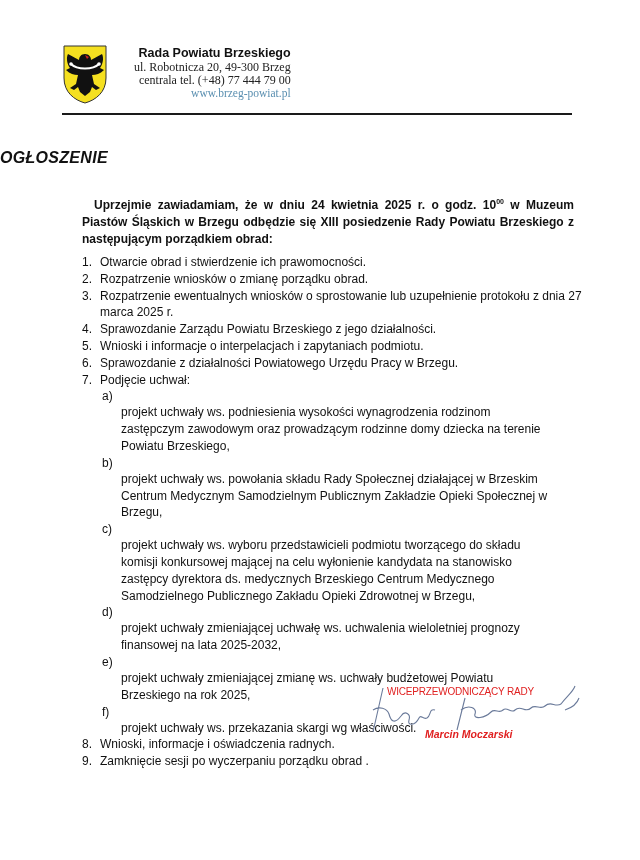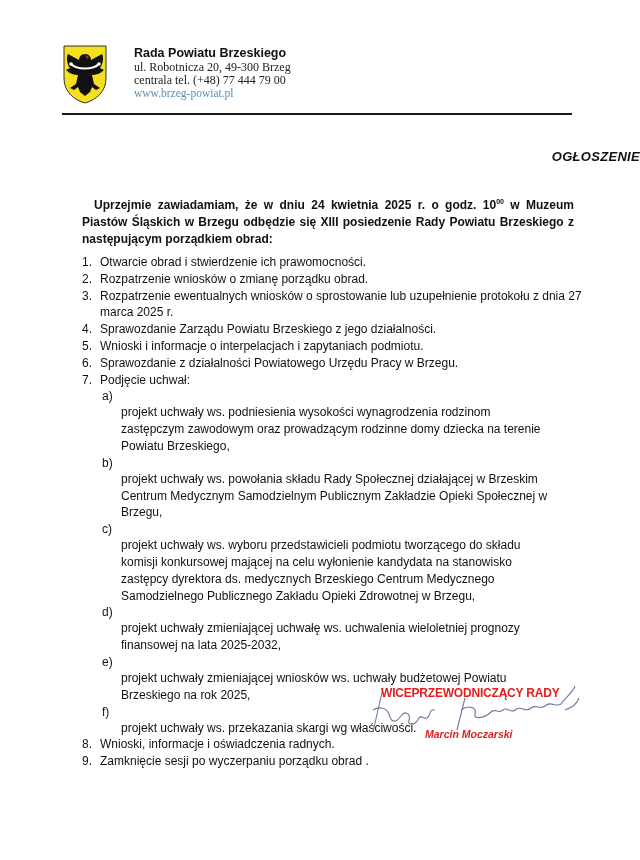--- a/index.html
+++ b/index.html
@@ -1,41 +1,41 @@
 <!DOCTYPE html>
 <html><head>
   <meta charset="utf-8">
   <style>
     html, body { margin: 0; padding: 0; background: #ffffff; }
     body { width: 640px; height: 860px; position: relative; overflow: hidden; font-family: "Liberation Sans", sans-serif; color: #111; }
 
     .letterhead { position: absolute; left: 62px; top: 44px; width: 510px; height: 72px; }
     .crest { position: absolute; left: 0; top: 0; width: 46px; height: 60px; }
-    .org { position: absolute; left: 72px; top: 2px; }
+    .org { position: absolute; left: 72px; top: 2px; text-align: right; }
     .org-name { font-family: "Liberation Sans", sans-serif; font-weight: bold; font-size: 12.5px; color: #111; line-height: 15px; }
     .org-line { font-family: "Liberation Serif", serif; font-size: 12px; color: #222; line-height: 13px; }
     .org-web { font-family: Liberation Serif, serif; font-size: 11.5px; color: #5a8fb0; line-height: 13px; }
     .rule { position: absolute; left: 62px; top: 113px; width: 510px; height: 2px; background: #1a1a1a; }
 
-    .title { position: absolute; left: 0; width: 640px; top: 149px; text-align: right; font-weight: bold; font-style: italic; font-size: 13px; letter-spacing: 0.3px; }
+    .title { position: absolute; left: 0; width: 640px; top: 149px; text-align: left; font-weight: bold; font-style: italic; font-size: 16px; letter-spacing: 0.3px; }
 
     .intro { position: absolute; left: 82px; top: 193px; width: 492px; font-weight: bold; font-size: 12px; line-height: 17px; text-align: justify; }
     .intro .indent { display: inline-block; width: 12px; }
     .intro sup { font-size: 7px; vertical-align: 5px; }
 
     .agenda { position: absolute; left: 82px; top: 254px; width: 500px; font-size: 12px; line-height: 16.8px; }
     .item { display: flex; }
     .num { width: 18px; flex: none; }
     .txt { flex: 1; }
     .sub { display: flex; margin-left: 20px; }
     .sub .let { width: 19px; flex: none; }
     .sub .txt { flex: 1; padding-right: 30px; margin-top: 16px; }
 
     .signature { position: absolute; left: 365px; top: 680px; width: 240px; height: 60px; }
-    .sig-title { position: absolute; left: 16px; top: 6px; color: #e02020; font-weight: bold; font-size: 12px; letter-spacing: -0.2px; }
+    .sig-title { position: absolute; left: 22px; top: 6px; color: #e02020; font-weight: normal; font-size: 10px; letter-spacing: -0.2px; }
     .sig-name { position: absolute; left: 60px; top: 36px; color: #e02020; font-weight: bold; font-style: italic; font-size: 10.5px; margin-top: 12px; }
     .sig-scrawl { position: absolute; left: 0; top: 0; width: 240px; height: 60px; }
   </style>
 </head>
 <body>
 
 <div class="letterhead">
   <svg class="crest" viewBox="0 0 46 60">
     <path d="M2 2 H44 V34 C44 48 34 56 23 59 C12 56 2 48 2 34 Z" fill="#f5e020" stroke="#333" stroke-width="1"></path>
     <path d="M23 10 C19 10 17 13 17 16 L6 10 C4 14 5 20 8 24 L4 26 C8 30 12 31 16 31 L14 40 L8 44 L12 46 L16 43 L18 48 L23 52 L28 48 L30 43 L34 46 L38 44 L32 40 L30 31 C34 31 38 30 42 26 L38 24 C41 20 42 14 40 10 L29 16 C29 13 27 10 23 10 Z" fill="#111"></path>
@@ -97,21 +97,21 @@
   <div class="sub">
       <span class="let">c)</span>
       <span class="txt">projekt uchwały ws. wyboru przedstawicieli podmiotu tworzącego do składu komisji konkursowej mającej na celu wyłonienie kandydata na stanowisko zastępcy dyrektora ds. medycznych Brzeskiego Centrum Medycznego Samodzielnego Publicznego Zakładu Opieki Zdrowotnej w Brzegu,</span>
     </div>
   <div class="sub">
       <span class="let">d)</span>
       <span class="txt">projekt uchwały zmieniającej uchwałę ws. uchwalenia wieloletniej prognozy finansowej na lata 2025-2032,</span>
     </div>
   <div class="sub">
       <span class="let">e)</span>
-      <span class="txt">projekt uchwały zmieniającej wniosków ws. uchwały budżetowej Powiatu Brzeskiego na rok 2025,</span>
+      <span class="txt">projekt uchwały zmieniającej zmianę ws. uchwały budżetowej Powiatu Brzeskiego na rok 2025,</span>
     </div>
   <div class="sub">
       <span class="let">f)</span>
       <span class="txt">projekt uchwały ws. przekazania skargi wg właściwości.</span>
     </div>
   <div class="item">
       <span class="num">8.</span>
       <span class="txt">Wnioski, informacje i oświadczenia radnych.</span>
     </div>
   <div class="item">

